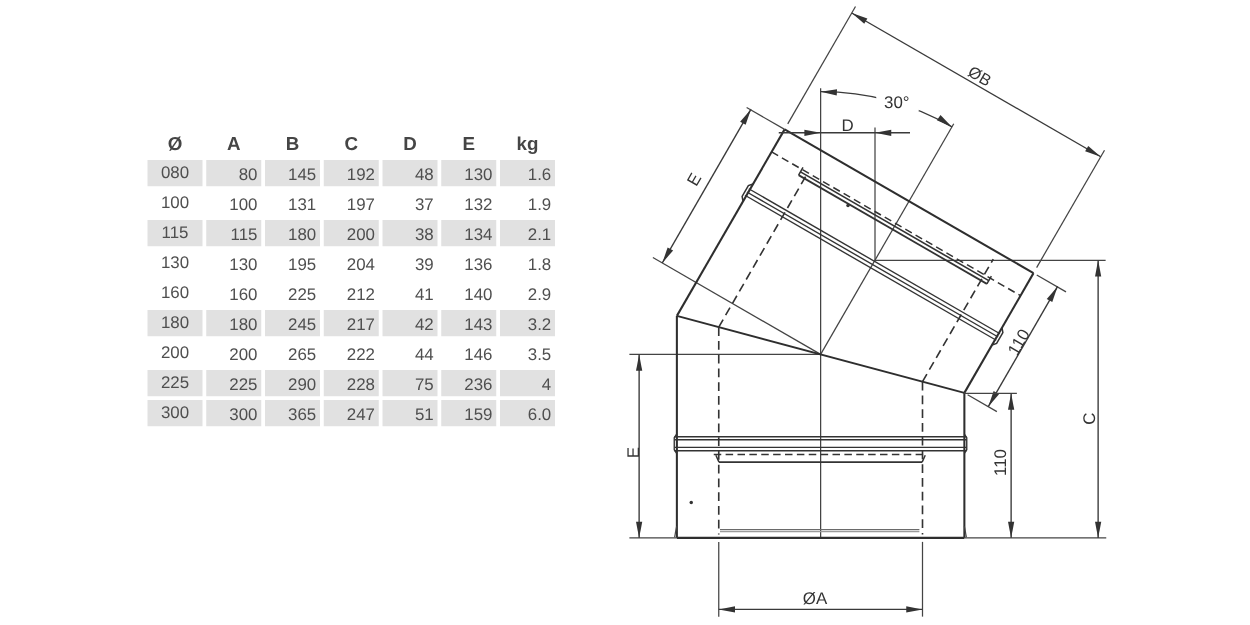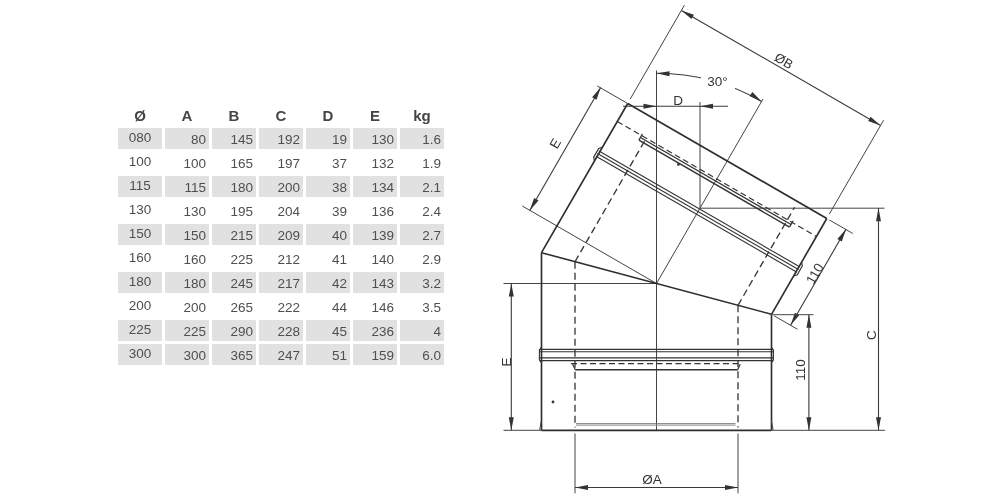--- a/index.html
+++ b/index.html
@@ -24,28 +24,28 @@
           <th>C</th>
           <th>D</th>
           <th>E</th>
           <th>kg</th>
         </tr>
 <tr class="g">
           <td>080</td>
           <td>80</td>
           <td>145</td>
           <td>192</td>
-          <td>19</td>
+          <td>48</td>
           <td>130</td>
           <td>1.6</td>
         </tr>
 <tr>
           <td>100</td>
           <td>100</td>
-          <td>165</td>
+          <td>131</td>
           <td>197</td>
           <td>37</td>
           <td>132</td>
           <td>1.9</td>
         </tr>
 <tr class="g">
           <td>115</td>
           <td>115</td>
           <td>180</td>
           <td>200</td>
@@ -53,30 +53,21 @@
           <td>134</td>
           <td>2.1</td>
         </tr>
 <tr>
           <td>130</td>
           <td>130</td>
           <td>195</td>
           <td>204</td>
           <td>39</td>
           <td>136</td>
-          <td>2.4</td>
-        </tr>
-<tr class="g">
-          <td>150</td>
-          <td>150</td>
-          <td>215</td>
-          <td>209</td>
-          <td>40</td>
-          <td>139</td>
-          <td>2.7</td>
+          <td>1.8</td>
         </tr>
 <tr>
           <td>160</td>
           <td>160</td>
           <td>225</td>
           <td>212</td>
           <td>41</td>
           <td>140</td>
           <td>2.9</td>
         </tr>
@@ -96,21 +87,21 @@
           <td>222</td>
           <td>44</td>
           <td>146</td>
           <td>3.5</td>
         </tr>
 <tr class="g">
           <td>225</td>
           <td>225</td>
           <td>290</td>
           <td>228</td>
-          <td>45</td>
+          <td>75</td>
           <td>236</td>
           <td>4</td>
         </tr>
 <tr class="g">
           <td>300</td>
           <td>300</td>
           <td>365</td>
           <td>247</td>
           <td>51</td>
           <td>159</td>

